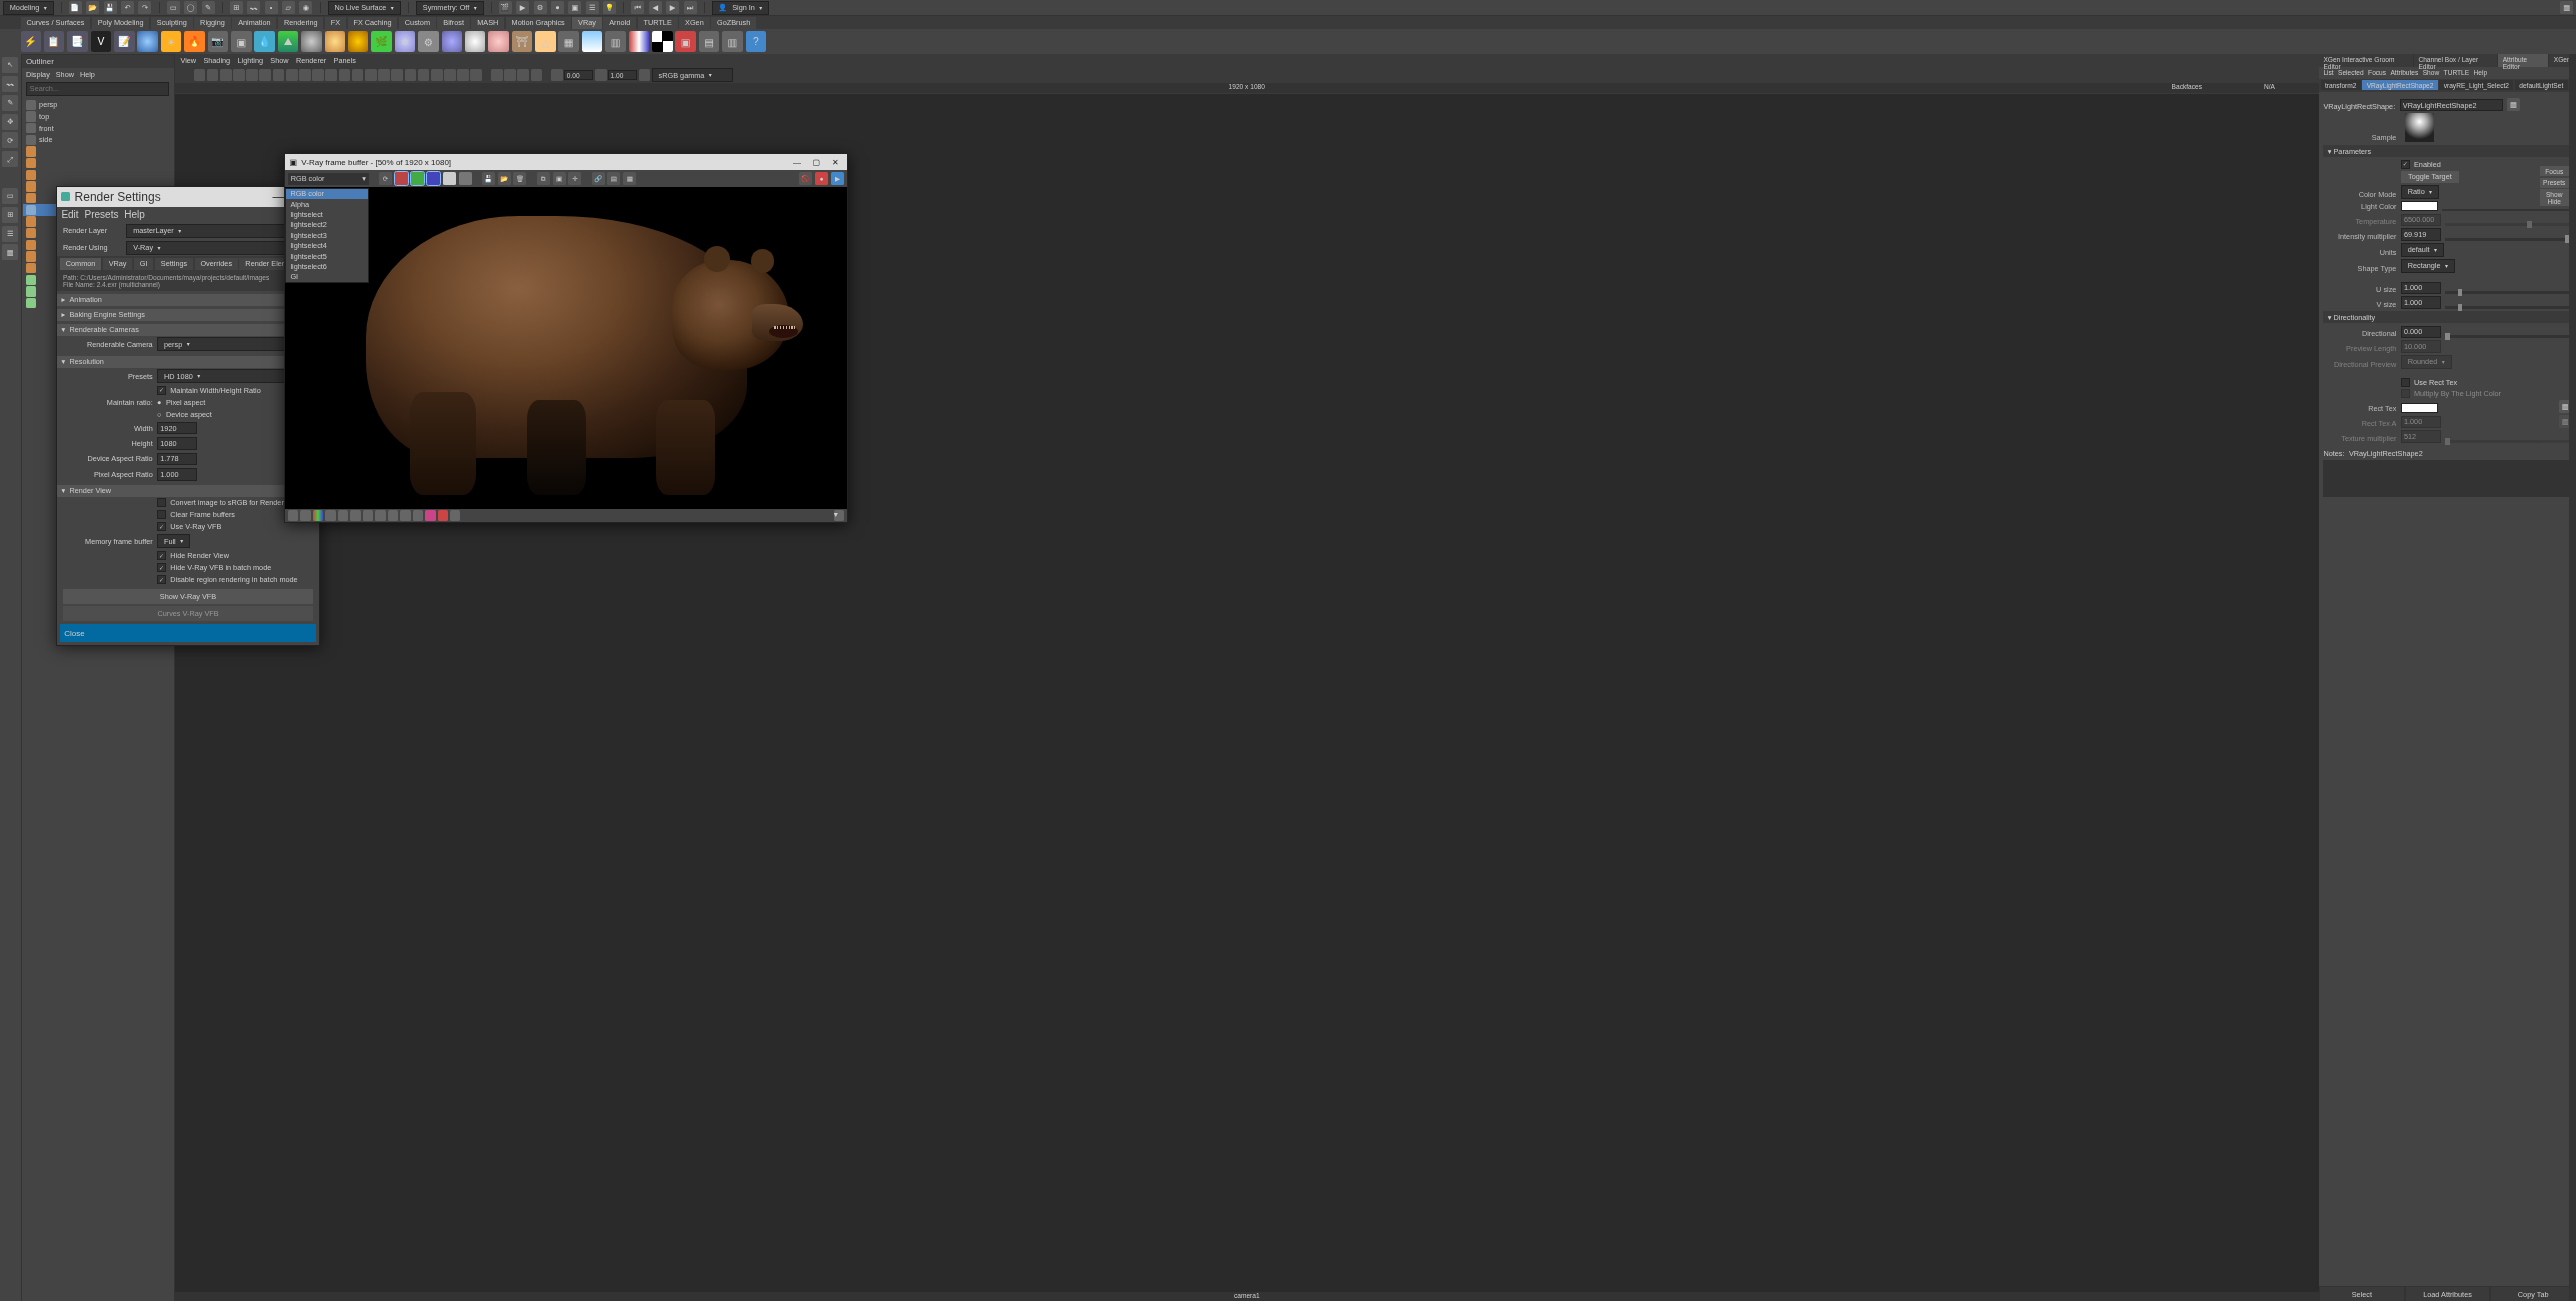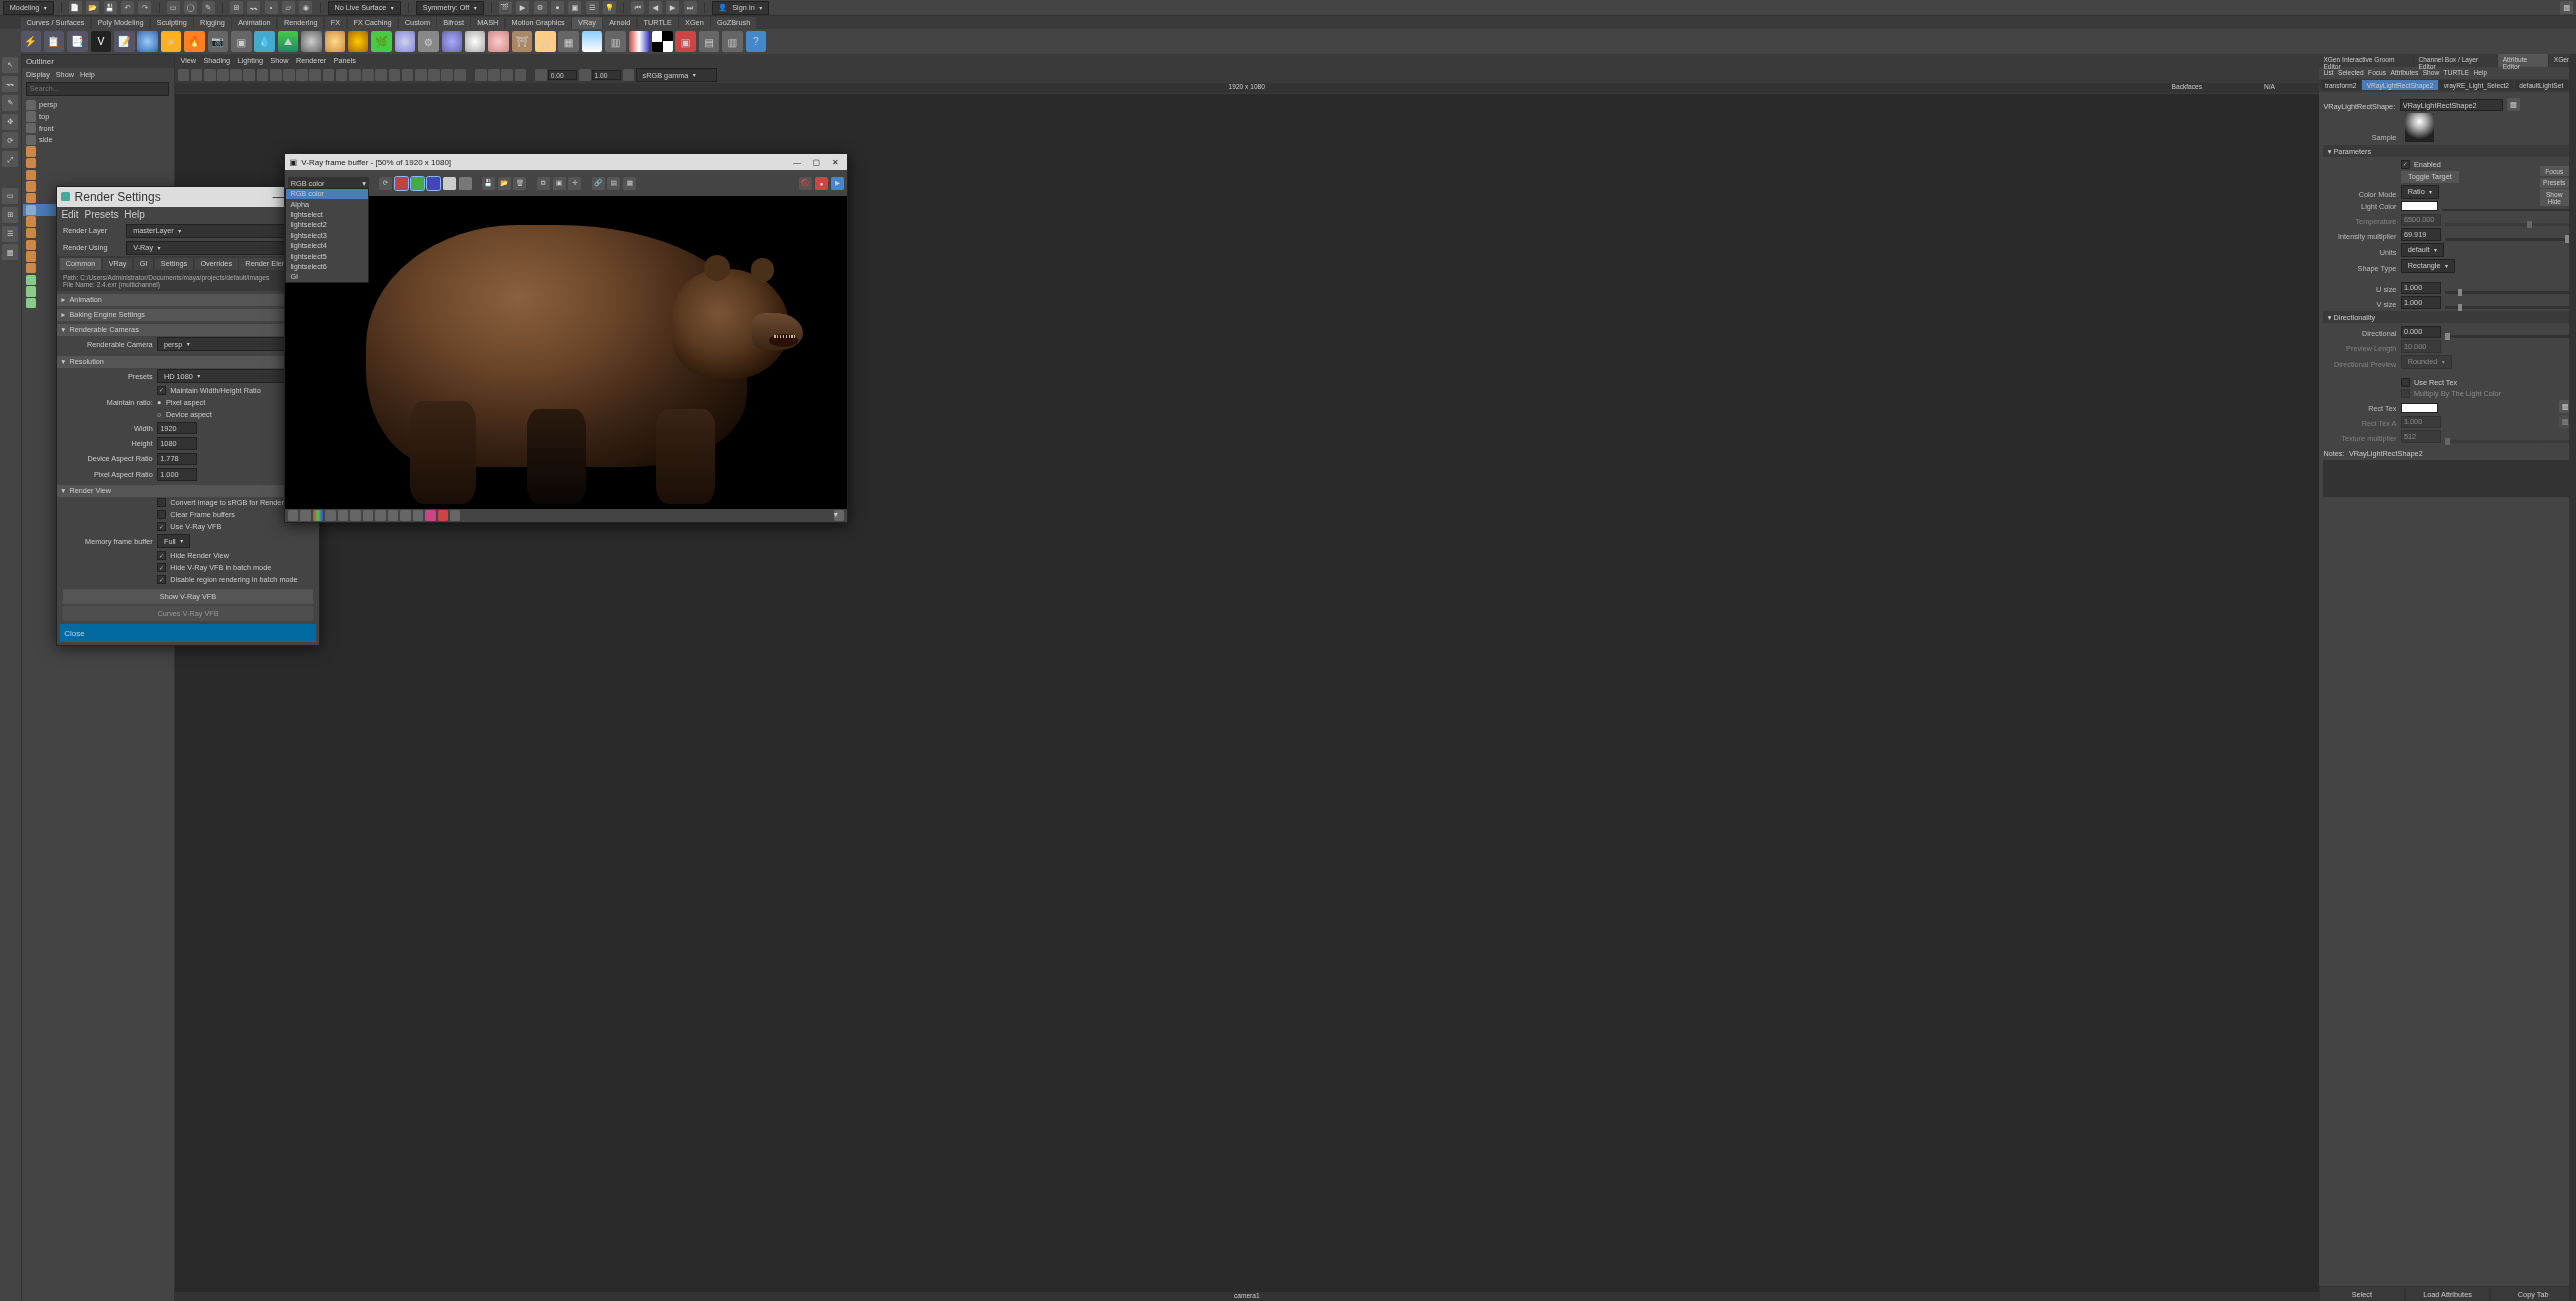--- a/index.html
+++ b/index.html
@@ -34,21 +34,21 @@
 .search { margin: 1.5px 4.4px; }
 .search input { width: 100%; background: #333; border: 0.7px solid #222; color: #ccc; padding: 1.5px 2.9px; font-size: 7.3px; }
 .tree { flex: 1; overflow: auto; padding: 1.5px; }
 .tree-item { display: flex; align-items: center; gap: 2.9px; padding: 0.7px 2.9px; font-size: 7.3px; }
 .tree-item.selected { background: #4a7cb8; color: #fff; }
 .tree-icon { width: 10.3px; height: 10.3px; background: #666; border-radius: 1.5px; }
 
 
 .center { flex: 1; position: relative; background: #3a3a3a; }
 .vp-menus { height: 13px; display: flex; align-items: center; gap: 7.3px; padding: 0 5.9px; font-size: 7.3px; }
-.vp-toolbar { height: 16px; display: flex; align-items: center; gap: 1.5px; padding: 0 3px; }
+.vp-toolbar { height: 16px; display: flex; align-items: center; gap: 1.5px; padding: 0 19px; }
 .vp-toolbar .mini { width: 11.7px; height: 11.7px; background: #555; border-radius: 1.5px; }
 .vp-toolbar input { width: 29px; background: #333; border: 0.7px solid #222; color: #ccc; font-size: 6.6px; padding: 0.7px 1.5px; }
 .vp-info { height: 10.3px; text-align: center; font-size: 6.6px; background: #333; }
 .viewport { position: absolute; left: 0; right: 0; top: 40px; bottom: 10.3px; background: #2a2a2a; }
 .vp-bottom { position: absolute; bottom: 0; left: 0; right: 0; height: 10.3px; text-align: center; font-size: 6.6px; background: #333; }
 .bear-fur { position: absolute; top: 315px; left: 147px; width: 454px; height: 29px; background: linear-gradient(#cfcf3a, #8a8a20); filter: blur(0.7px); }
 
 
 .right { width: 257px; background: #444; display: flex; flex-direction: column; }
 .right-tabs-top { height: 13px; display: flex; font-size: 6.6px; background: #3a3a3a; }
@@ -87,21 +87,21 @@
 .rs-field { display: flex; align-items: center; gap: 4.4px; padding: 1.5px 5.9px 1.5px 14.7px; font-size: 7.3px; }
 .rs-field .flbl { width: 81px; text-align: right; }
 .rs-btn { background: #555; padding: 2.9px; text-align: center; margin: 2.9px 5.9px; font-size: 7.3px; }
 .rs-close { padding: 4.4px; text-align: left; background: #0369a1; margin: 2.9px; }
 
 
 .vfb { position: absolute; left: 284px; top: 99px; width: 564px; height: 370px; background: #3a3a3a; border: 0.7px solid #222; box-shadow: 0 2.9px 14.7px rgba(0,0,0,.7); z-index: 60; display: flex; flex-direction: column; }
 .vfb-title { height: 16px; background: #ddd; color: #222; display: flex; align-items: center; padding: 0 4.4px; gap: 4.4px; font-size: 8px; }
 .vfb-title .spacer { flex: 1; }
 .win-btn { width: 14.7px; height: 11.7px; display: flex; align-items: center; justify-content: center; cursor: pointer; }
-.vfb-toolbar { height: 26px; background: #444; display: flex; align-items: center; padding: 0 2.9px; gap: 2.9px; position: relative; }
+.vfb-toolbar { height: 17px; background: #444; display: flex; align-items: center; padding: 0 2.9px; gap: 2.9px; position: relative; }
 .vfb-channel { width: 81px; background: #333; padding: 1.5px 2.9px; font-size: 7.3px; display: flex; justify-content: space-between; cursor: pointer; }
 .vfb-channel-list { position: absolute; top: 17.6px; left: 0; width: 84px; background: #444; border: 0.7px solid #222; z-index: 5; }
 .vfb-ch-item { padding: 0.7px 4.4px; font-size: 7.3px; cursor: pointer; }
 .vfb-ch-item.sel { background: #4a7cb8; }
 .tb-icon { width: 13px; height: 13px; background: #555; border-radius: 1.5px; display: flex; align-items: center; justify-content: center; font-size: 6.6px; }
 .tb-icon.r { background: #b44; } .tb-icon.g { background: #4a4; } .tb-icon.b { background: #44b; } .tb-icon.w { background: #ccc; } .tb-icon.gr { background: #777; }
 .tb-icon.active { outline: 0.7px solid #8bf; }
 .vfb-render { flex: 1; background: #000; position: relative; overflow: hidden; }
 .bear { position: absolute; left: 37px; top: 0; right: 29px; bottom: 0; }
 .bear-body { position: absolute; left: 44px; top: 29px; width: 381px; height: 242px; background: radial-gradient(ellipse at 40% 30%, #8a6140 0%, #6a4528 30%, #3a2314 60%, #1a0e06 85%, #000 100%); border-radius: 40% 50% 30% 20% / 50% 40% 30% 40%; filter: blur(0.7px); }

